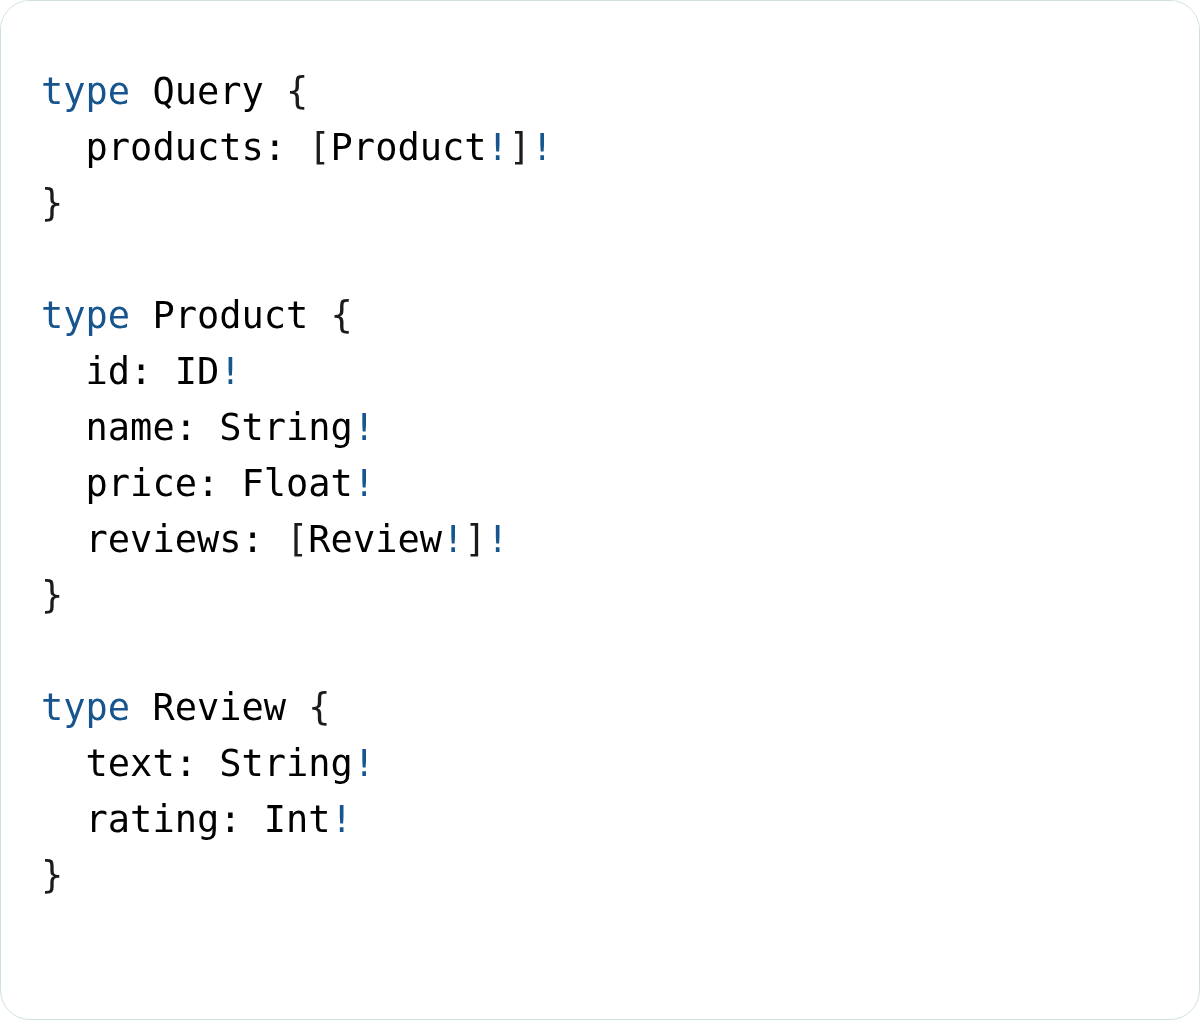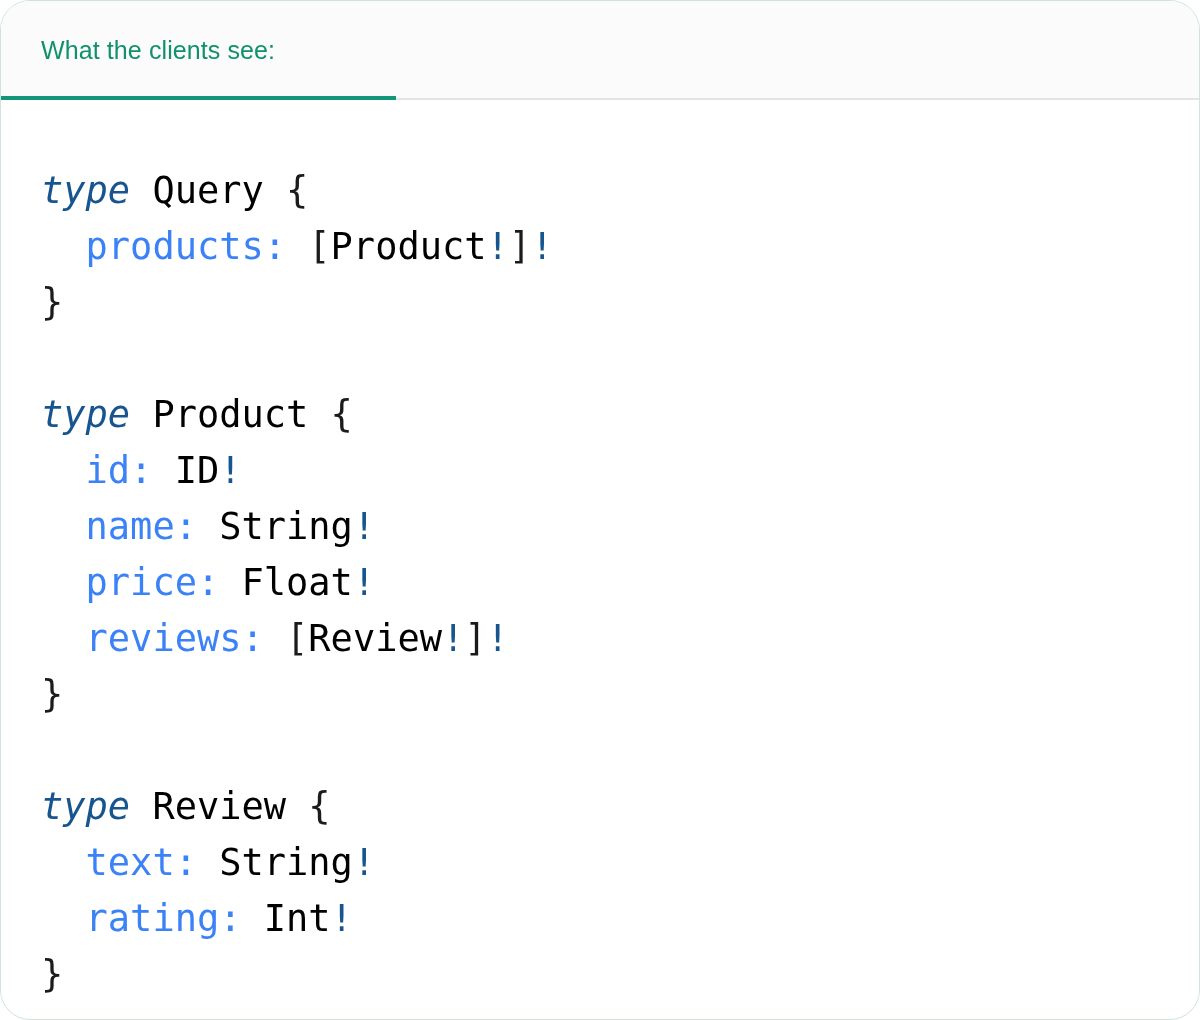--- a/index.html
+++ b/index.html
@@ -86,37 +86,30 @@
   }
   .code .line {
     height: 56px;
     white-space: pre;
   }
   .code .line.blank {
     height: 56px;
   }
 
   
-  .tok-kw    { color: #17558f; font-style: italic; }   
+  .tok-kw    { color: #17558f; }   
   .tok-type  { color: #000000; }   
-  .tok-field { color: #3b82f6; }   
+  .tok-field { color: #000000; }   
   .tok-punct { color: #1b1b1b; }   
   .tok-bang  { color: #17558f; }   
   .tok-plain { color: #1b1b1b; }
 </style>
 </head>
 <body>
 
 <div class="card">
 
-  <div class="tabbar">
-    <div class="tabbar-rule"></div>
-    <div class="tab">
-      <span class="tab-label">What the clients see:</span>
-    </div>
-    <div class="tab-underline"></div>
-  </div>
 
   <div class="code-area">
     <pre class="code"><code id="code-root"><div class="line"><span class="tok-kw">type</span><span class="tok-plain"> </span><span class="tok-type">Query</span><span class="tok-plain"> </span><span class="tok-punct">{</span></div><div class="line"><span class="tok-field">  products: </span><span class="tok-punct">[</span><span class="tok-type">Product</span><span class="tok-bang">!</span><span class="tok-punct">]</span><span class="tok-bang">!</span></div><div class="line"><span class="tok-punct">}</span></div><div class="line blank">&nbsp;</div><div class="line"><span class="tok-kw">type</span><span class="tok-plain"> </span><span class="tok-type">Product</span><span class="tok-plain"> </span><span class="tok-punct">{</span></div><div class="line"><span class="tok-field">  id: </span><span class="tok-type">ID</span><span class="tok-bang">!</span></div><div class="line"><span class="tok-field">  name: </span><span class="tok-type">String</span><span class="tok-bang">!</span></div><div class="line"><span class="tok-field">  price: </span><span class="tok-type">Float</span><span class="tok-bang">!</span></div><div class="line"><span class="tok-field">  reviews: </span><span class="tok-punct">[</span><span class="tok-type">Review</span><span class="tok-bang">!</span><span class="tok-punct">]</span><span class="tok-bang">!</span></div><div class="line"><span class="tok-punct">}</span></div><div class="line blank">&nbsp;</div><div class="line"><span class="tok-kw">type</span><span class="tok-plain"> </span><span class="tok-type">Review</span><span class="tok-plain"> </span><span class="tok-punct">{</span></div><div class="line"><span class="tok-field">  text: </span><span class="tok-type">String</span><span class="tok-bang">!</span></div><div class="line"><span class="tok-field">  rating: </span><span class="tok-type">Int</span><span class="tok-bang">!</span></div><div class="line"><span class="tok-punct">}</span></div></code></pre>
   </div>
 
 </div>
 
 </body></html>

